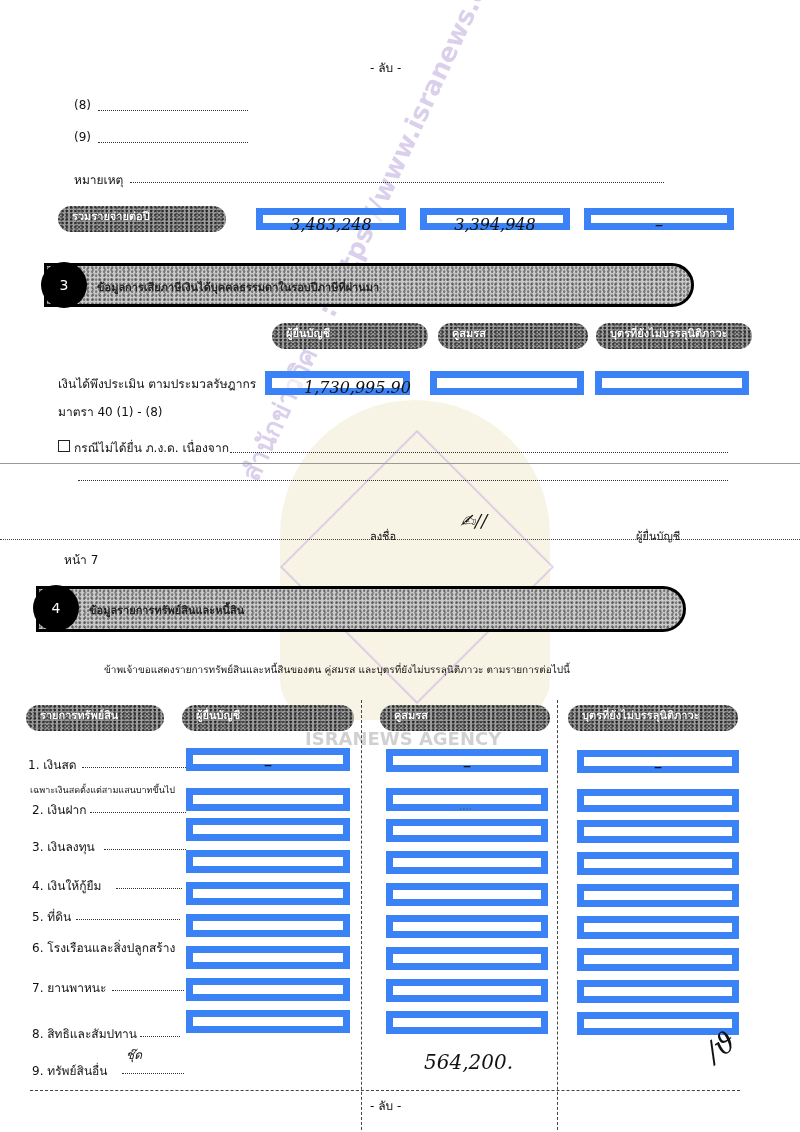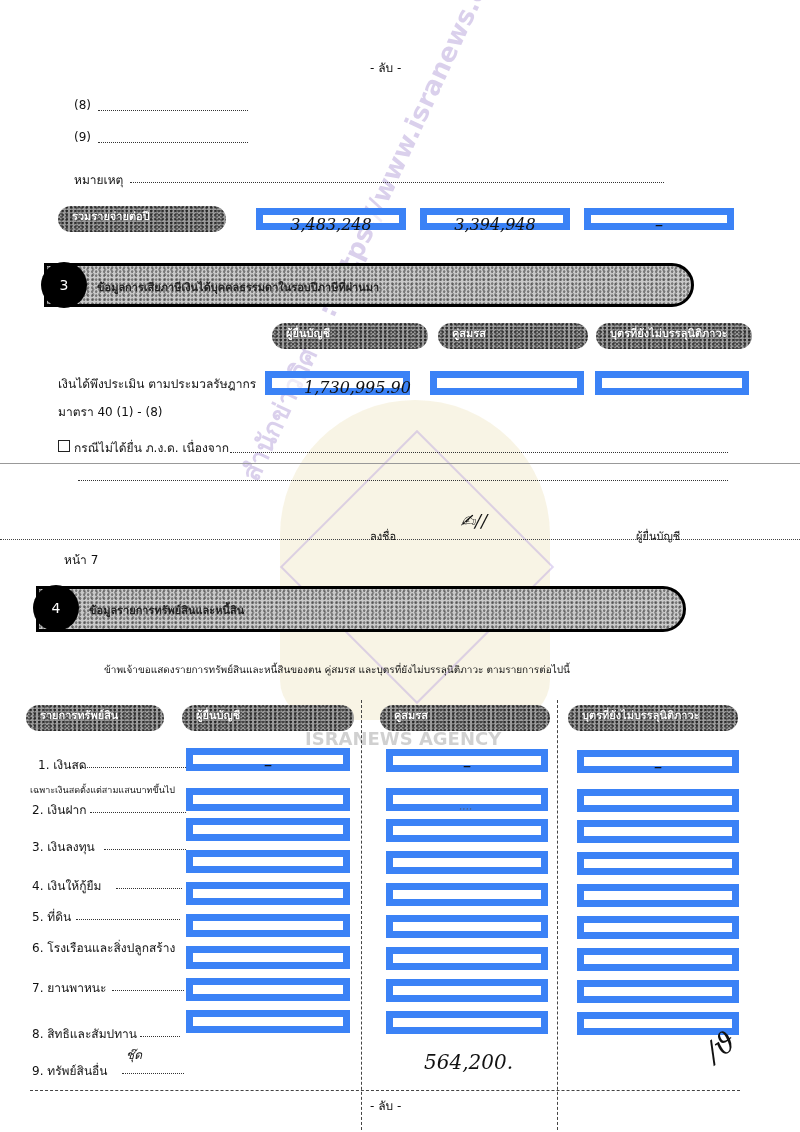--- a/index.html
+++ b/index.html
@@ -89,21 +89,21 @@
 <div class="abs" style="left:104px;top:662px;font-size:10px;white-space:nowrap;">ข้าพเจ้าขอแสดงรายการทรัพย์สินและหนี้สินของตน คู่สมรส และบุตรที่ยังไม่บรรลุนิติภาวะ ตามรายการต่อไปนี้</div>
 
 <div class="vdash" style="left:361px;top:700px;height:430px;"></div>
 <div class="vdash" style="left:557px;top:700px;height:430px;"></div>
 
 <div class="pill" style="left:26px;top:705px;width:138px;height:26px;">รายการทรัพย์สิน</div>
 <div class="pill" style="left:182px;top:705px;width:172px;height:26px;">ผู้ยื่นบัญชี</div>
 <div class="pill" style="left:380px;top:705px;width:170px;height:26px;">คู่สมรส</div>
 <div class="pill" style="left:568px;top:705px;width:170px;height:26px;">บุตรที่ยังไม่บรรลุนิติภาวะ</div>
 
-<div class="abs txt" style="left:38px;top:755px;">1. เงินสด</div>
+<div class="abs txt" style="left:28px;top:755px;">1. เงินสด</div>
 <div class="dots" style="left:82px;top:767px;width:104px;"></div>
 <div class="abs small" style="left:30px;top:783px;white-space:nowrap;">เฉพาะเงินสดตั้งแต่สามแสนบาทขึ้นไป</div>
 <div class="abs txt" style="left:32px;top:800px;">2. เงินฝาก</div>
 <div class="dots" style="left:90px;top:812px;width:96px;"></div>
 <div class="abs txt" style="left:32px;top:837px;">3. เงินลงทุน</div>
 <div class="dots" style="left:104px;top:849px;width:82px;"></div>
 <div class="abs txt" style="left:32px;top:876px;">4. เงินให้กู้ยืม</div>
 <div class="dots" style="left:116px;top:888px;width:66px;"></div>
 <div class="abs txt" style="left:32px;top:907px;">5. ที่ดิน</div>
 <div class="dots" style="left:76px;top:919px;width:104px;"></div>

